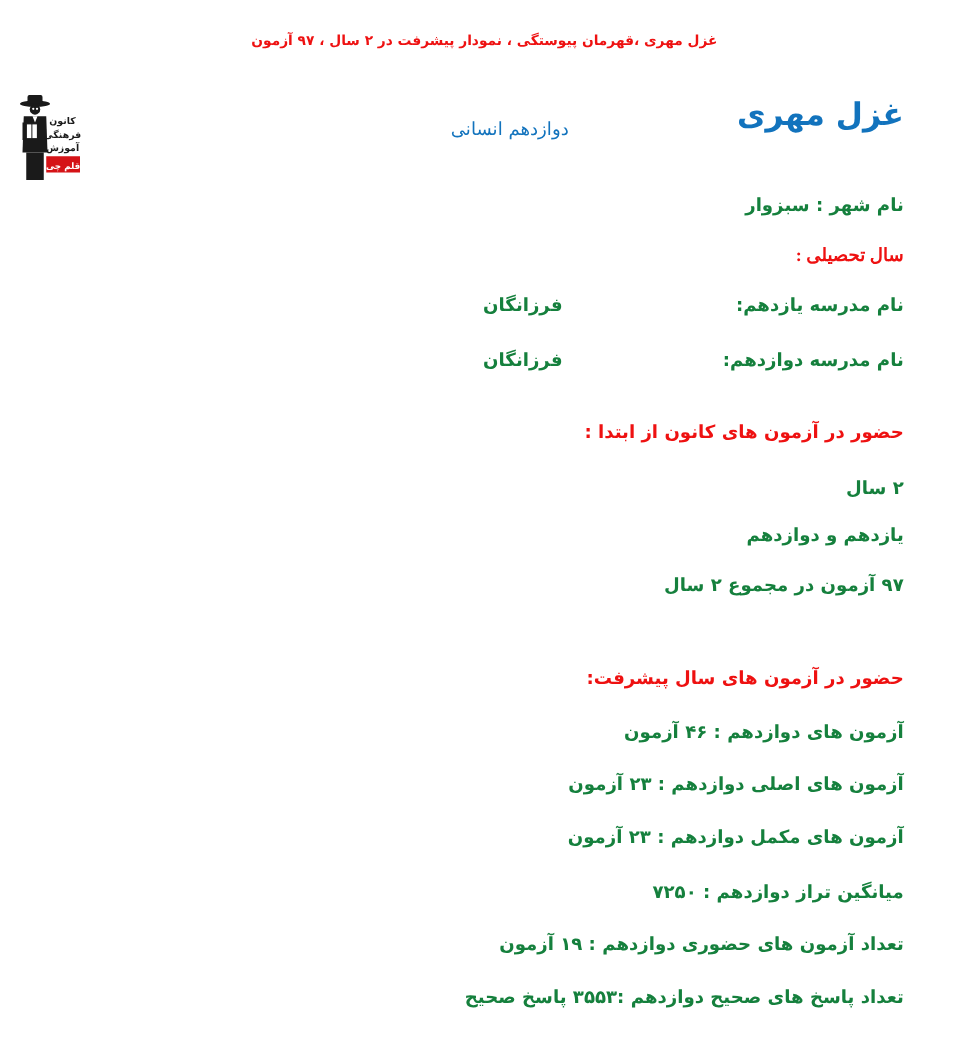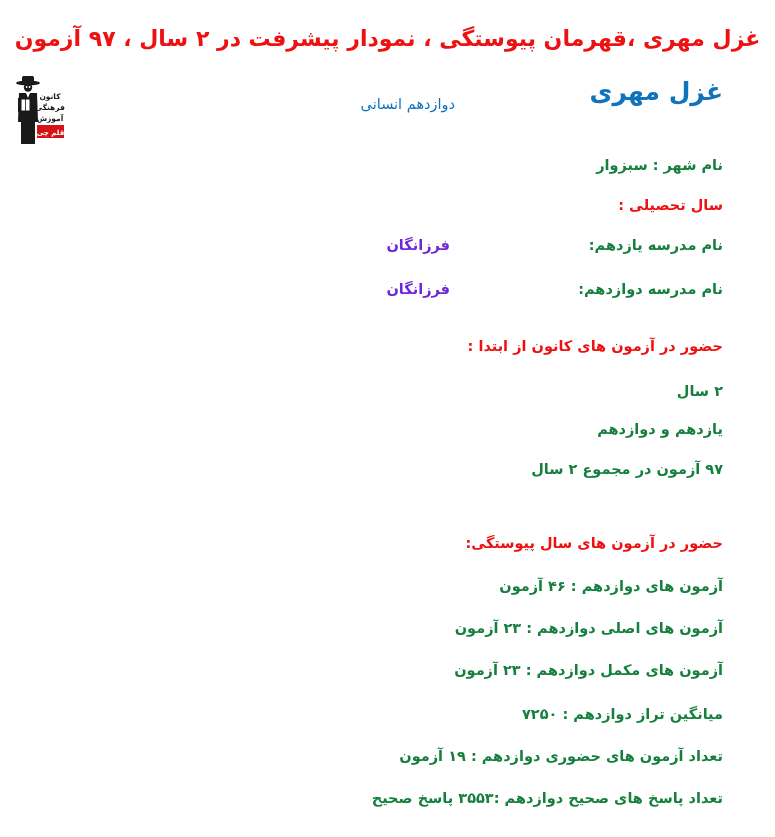--- a/index.html
+++ b/index.html
@@ -17,21 +17,21 @@
   }
 
   
   .doc-title {
     position: absolute;
     top: 26px;
     left: 0;
     width: 775px;
     text-align: center;
     color: #ee1111;
-    font-size: 22px;
+    font-size: 11px;
     font-weight: bold;
     letter-spacing: 0px;
     white-space: nowrap;
     line-height: 1.2;
   }
 
   
   .logo {
     position: absolute;
     top: 72px;
@@ -76,21 +76,21 @@
     line-height: 1.2;
   }
   .info-line.red { color: #ee1111; }
 
   
   .value-line {
     position: absolute;
     right: 325px;
     font-size: 14.5px;
     font-weight: bold;
-    color: #6d28d9;
+    color: #15803d;
     white-space: nowrap;
     line-height: 1.2;
   }
 </style>
 </head>
 <body>
 
 <div class="doc-title">غزل مهری ،قهرمان پیوستگی ، نمودار پیشرفت در ۲ سال ، ۹۷ آزمون</div>
 
 <div class="logo">
@@ -122,37 +122,37 @@
     <text x="37.5" y="63" font-family="DejaVu Sans, sans-serif" font-size="7" font-weight="bold" fill="#ffffff" text-anchor="middle" direction="rtl">قلم چی</text>
   </svg>
 </div>
 
 <div class="student-name">غزل مهری</div>
 
 <div class="student-field">دوازدهم انسانی</div>
 
 <div class="info-line" style="top:157px;">نام شهر : سبزوار</div>
 
-<div class="info-line red" style="top:197px;">سال تحصیلی :</div>
+<div class="info-line red" style="top:197px;font-family:Liberation Serif, serif;">سال تحصیلی :</div>
 
 <div class="info-line" style="top:237px;">نام مدرسه یازدهم:</div>
 <div class="value-line" style="top:237px;">فرزانگان</div>
 
 <div class="info-line" style="top:281px;">نام مدرسه دوازدهم:</div>
 <div class="value-line" style="top:281px;">فرزانگان</div>
 
 <div class="info-line red" style="top:338px;">حضور در آزمون های کانون از ابتدا :</div>
 
 <div class="info-line" style="top:383px;">۲ سال</div>
 
 <div class="info-line" style="top:421px;">یازدهم و دوازدهم</div>
 
 <div class="info-line" style="top:461px;margin-left:40px;">۹۷ آزمون در مجموع ۲ سال</div>
 
-<div class="info-line red" style="top:535px;">حضور در آزمون های سال پیوستگی:</div>
+<div class="info-line red" style="top:535px;">حضور در آزمون های سال پیشرفت:</div>
 
 <div class="info-line" style="top:578px;">آزمون های دوازدهم : ۴۶ آزمون</div>
 
 <div class="info-line" style="top:620px;">آزمون های اصلی دوازدهم : ۲۳ آزمون</div>
 
 <div class="info-line" style="top:662px;">آزمون های مکمل دوازدهم : ۲۳ آزمون</div>
 
 <div class="info-line" style="top:706px;">میانگین تراز دوازدهم : ۷۲۵۰</div>
 
 <div class="info-line" style="top:748px;">تعداد آزمون های حضوری دوازدهم : ۱۹ آزمون</div>

